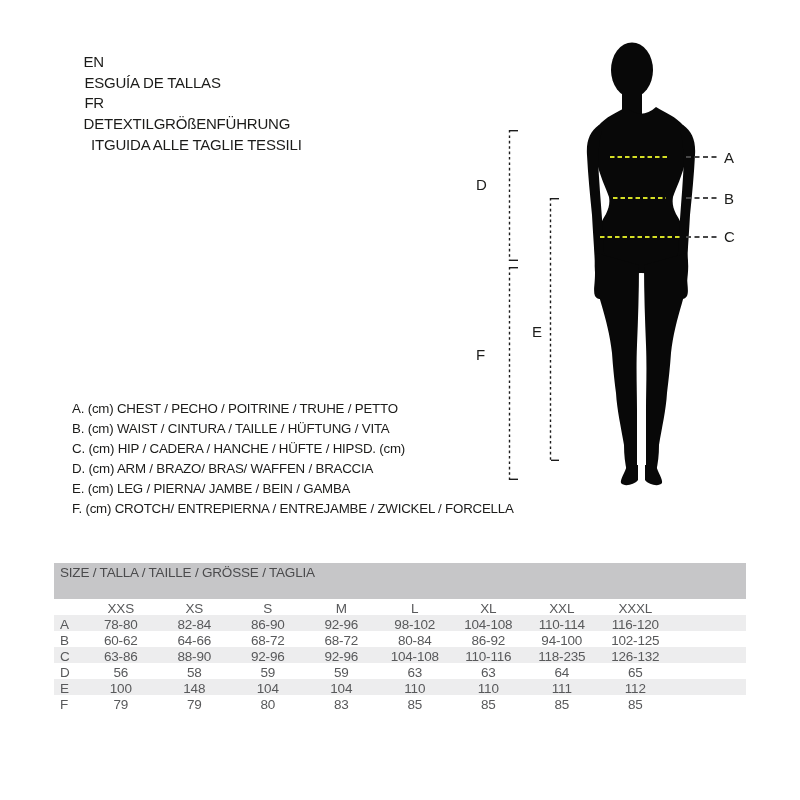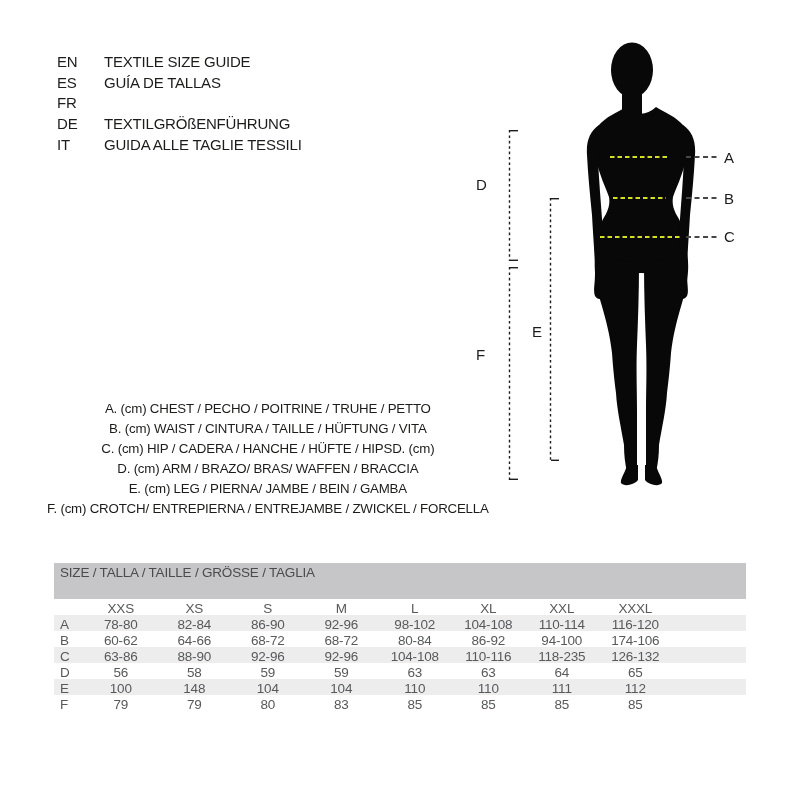--- a/index.html
+++ b/index.html
@@ -4,38 +4,38 @@
 <style>
   html,body { margin:0; padding:0; background:#fff; }
   .page {
     position:relative; width:800px; height:800px; background:#ffffff;
     font-family:"Liberation Sans", sans-serif; color:#1d1d1b; overflow:hidden;
     letter-spacing:-0.2px;
   }
   
   .titles { position:absolute; left:57px; top:52px; }
   .title-row { display:flex; line-height:20.7px; font-size:15px; color:#1c1c1a; }
-  .title-row .lang { width:47px; flex:0 0 47px; }
+  .title-row .lang { width:47px; flex:0 0 47px;text-align:right; }
   
   .figure { position:absolute; left:440px; top:25px; width:320px; height:475px; }
   .figure svg { position:absolute; left:0; top:0; }
   .m-label { position:absolute; font-size:15px; color:#1d1d1b; }
   .lbl-a { left:284px; top:124px; }
   .lbl-b { left:284px; top:165px; }
   .lbl-c { left:284px; top:203px; }
   .lbl-d { left:36px;  top:151px; }
   .lbl-e { left:92px;  top:298px; }
   .lbl-f { left:36px;  top:321px; }
   .dash-yellow { stroke:#d4de25; stroke-width:2.2; stroke-dasharray:4.5 3; fill:none; }
   .dash-gray   { stroke:#474747; stroke-width:2;   stroke-dasharray:5 3.5; fill:none; }
   .dash-dark   { stroke:#1c1c1c; stroke-width:1.4; stroke-dasharray:2.6 2.8; fill:none; }
   .tick        { stroke:#1c1c1c; stroke-width:1.4; fill:none; }
   .silhouette  { fill:#080808; stroke:none; }
   
-  .legend { position:absolute; left:47px; top:399px;text-align:center; }
+  .legend { position:absolute; left:72px; top:399px; }
   .legend-line { line-height:20px; font-size:13.3px; color:#1c1c1a; white-space:nowrap; }
   
   .women-heading { position:absolute; left:57px; top:535px; font-size:14.5px; color:#1c1c1a; }
   .size-table { position:absolute; left:54px; top:563px; width:692px; font-size:13.5px; color:#58595b; }
   .bar {
     height:36px; line-height:20px; background:#c6c6c8; color:#4b4b4d;
     padding-left:6px; font-size:13.5px;
   }
   .t-row { display:grid; grid-template-columns:30px repeat(8, 73.5px) 1fr; height:16px; line-height:20px; }
   .t-row.alt { background:#ededee; }
@@ -43,21 +43,20 @@
   .t-row .rl { padding-left:6px; text-align:left; }
 </style>
 </head>
 <body>
 
 <div class="page">
 
   <div class="titles">
     <div class="title-row">
       <span class="lang">EN</span>
-      <span class="ttl">TEXTILE SIZE GUIDE</span>
     </div>
     <div class="title-row">
       <span class="lang">ES</span>
       <span class="ttl">GUÍA DE TALLAS</span>
     </div>
     <div class="title-row">
       <span class="lang">FR</span>
     </div>
     <div class="title-row">
       <span class="lang">DE</span>
@@ -172,21 +171,21 @@
 
     <div class="t-row">
       <div class="rl">B</div>
       <div class="c">60-62</div>
       <div class="c">64-66</div>
       <div class="c">68-72</div>
       <div class="c">68-72</div>
       <div class="c">80-84</div>
       <div class="c">86-92</div>
       <div class="c">94-100</div>
-      <div class="c">174-106</div>
+      <div class="c">102-125</div>
       <div class="c"></div>
     </div>
 
     <div class="t-row alt">
       <div class="rl">C</div>
       <div class="c">63-86</div>
       <div class="c">88-90</div>
       <div class="c">92-96</div>
       <div class="c">92-96</div>
       <div class="c">104-108</div>

